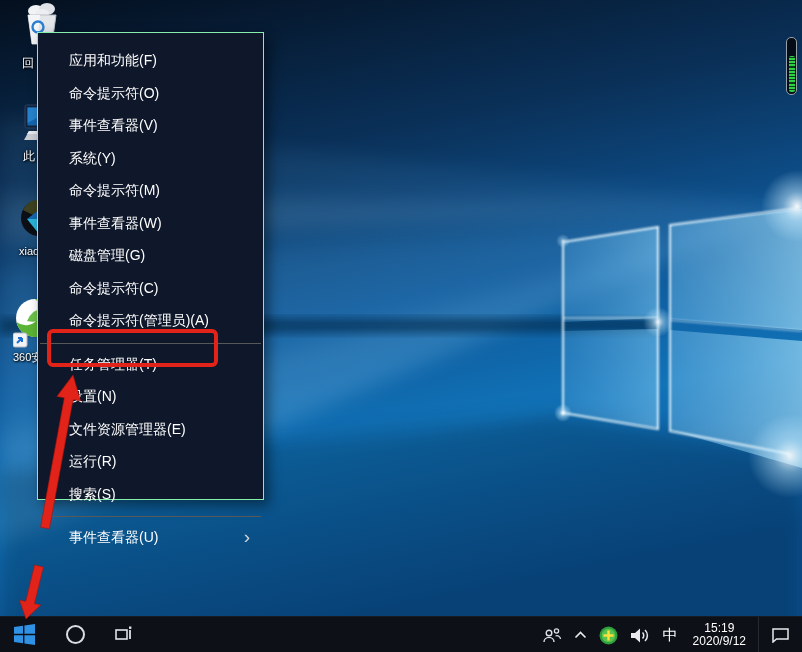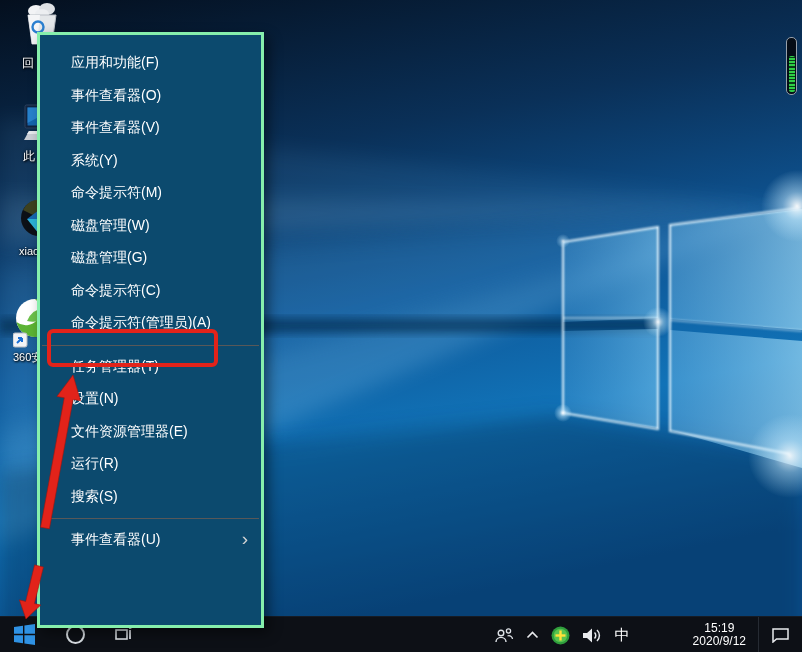--- a/index.html
+++ b/index.html
@@ -22,26 +22,26 @@
   
   .taskbar{position:absolute;left:0;top:616px;width:802px;height:36px;background:#0d1016;
            z-index:4;border-top:1px solid #161b24;box-sizing:border-box;display:flex;align-items:center;}
   .tb-btn{display:flex;align-items:center;justify-content:center;height:36px;}
   .start{width:48px;}
   .search-ring{width:15px;height:15px;border:2px solid #d9dee3;border-radius:50%;margin-left:18px;}
   .taskview{margin-left:29px;}
   .tray{position:absolute;right:0;top:0;height:36px;display:flex;align-items:center;}
   .tray-item{display:flex;align-items:center;justify-content:center;height:36px;padding:0 6px;}
   .ime{color:#fff;font-size:15px;padding:0 7px;}
-  .clock{color:#fff;font-size:12px;line-height:13px;text-align:center;padding:0 8px;margin-left:48px;}
+  .clock{color:#fff;font-size:12px;line-height:13px;text-align:center;padding:0 8px;}
   .notif{padding:0 12px;border-left:1px solid #262b33;margin-left:4px;}
 
   
-  .winx{position:absolute;left:37px;top:32px;width:227px;height:596px;z-index:5;
-        background:#0c4a6e;border:3px solid #86efac;box-sizing:border-box;
+  .winx{position:absolute;left:37px;top:32px;width:227px;height:468px;z-index:5;
+        background:#0f172a;border:1px solid #86efac;box-sizing:border-box;
         padding-top:12px;box-shadow:5px 5px 12px rgba(0,0,0,.45);}
   .mi{position:relative;height:32.5px;display:flex;align-items:center;
       padding-left:31px;color:#fff;font-size:14px;cursor:default;}
   .mi-chevron{display:none;position:absolute;right:13px;top:50%;transform:translateY(-54%);
       color:#d4d4d4;font-size:19px;font-weight:400;}
   .menu-sep{height:1px;background:#585858;margin:5px 2px;}
 
   
   .hl-box{position:absolute;left:47px;top:329px;width:171px;height:38px;z-index:9;
           border:4px solid #e2231a;border-radius:6px;box-sizing:border-box;}
@@ -223,37 +223,37 @@
       </div>
     </div>
   </div>
 
   <div class="winx" id="winx-menu">
       <div class="mi">
       <span class="mi-label">应用和功能(F)</span>
 
     </div>
       <div class="mi">
-      <span class="mi-label">事件查看器(O)</span>
+      <span class="mi-label">命令提示符(O)</span>
 
     </div>
       <div class="mi">
       <span class="mi-label">事件查看器(V)</span>
 
     </div>
       <div class="mi">
       <span class="mi-label">系统(Y)</span>
 
     </div>
       <div class="mi">
       <span class="mi-label">命令提示符(M)</span>
 
     </div>
       <div class="mi">
-      <span class="mi-label">磁盘管理(W)</span>
+      <span class="mi-label">事件查看器(W)</span>
 
     </div>
       <div class="mi">
       <span class="mi-label">磁盘管理(G)</span>
 
     </div>
       <div class="mi">
       <span class="mi-label">命令提示符(C)</span>
 
     </div>

